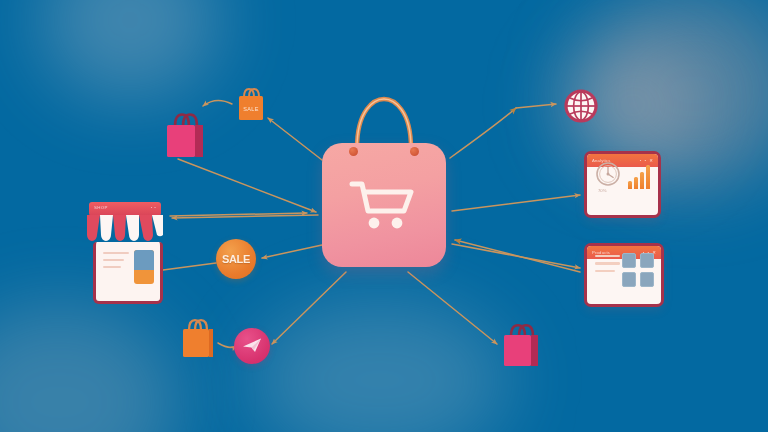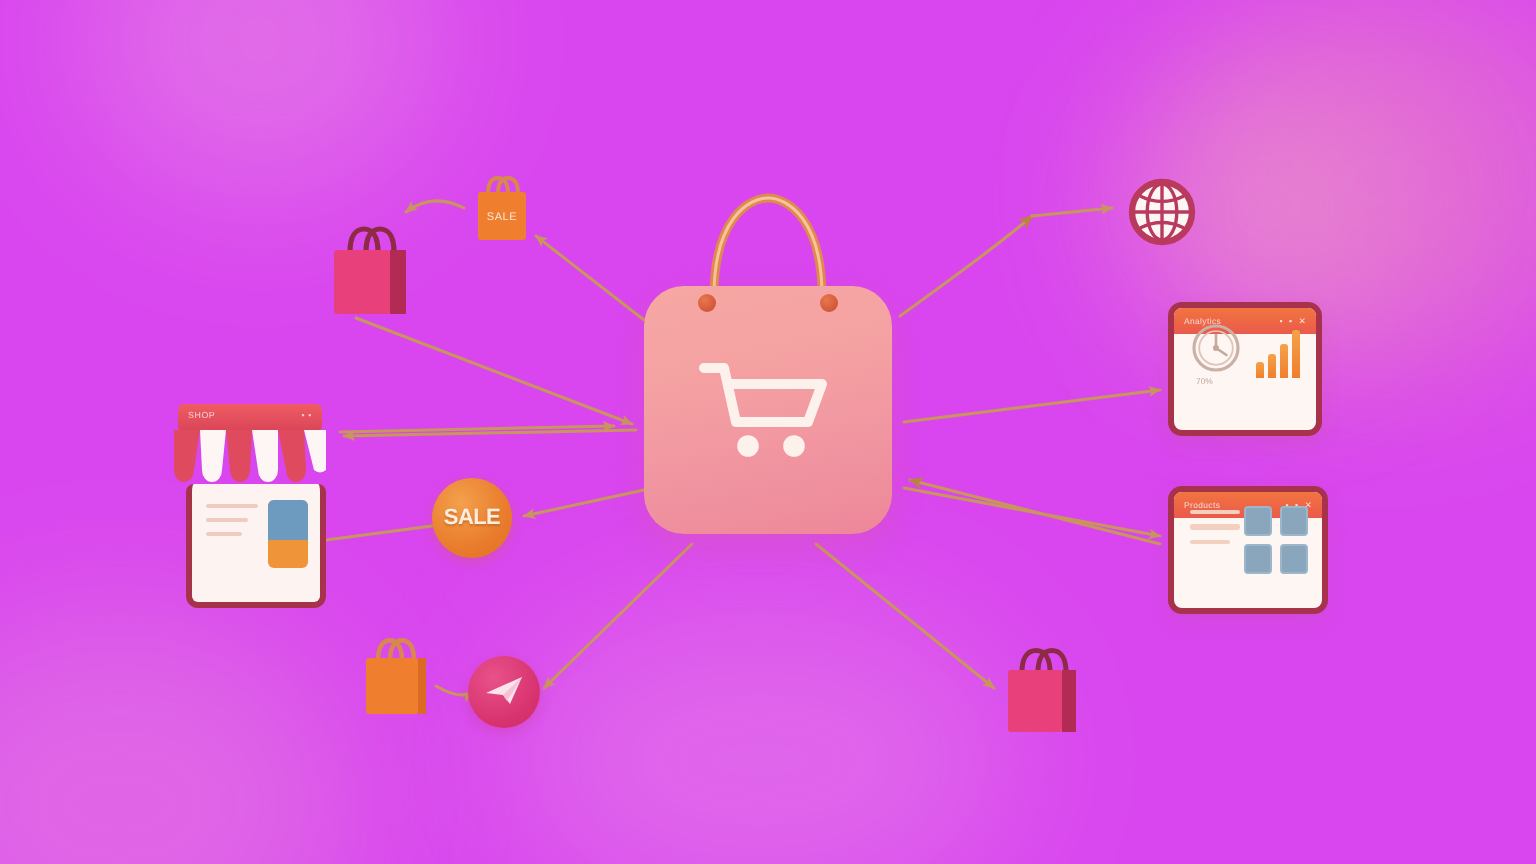--- a/index.html
+++ b/index.html
@@ -2,21 +2,21 @@
 <html><head>
 <meta charset="utf-8">
 <title>E-commerce Hub Diagram</title>
 <style>
   html,body{margin:0;padding:0;}
   body{
     width:768px;height:432px;overflow:hidden;
     font-family:"Liberation Sans", sans-serif;
     background:#fdfbf7;
   }
-  #stage{position:relative;width:768px;height:432px;background:#d946ef;overflow:hidden;}
+  #stage{position:relative;width:768px;height:432px;background:#0369a1;overflow:hidden;}
 
   
   .blob{position:absolute;border-radius:50%;filter:blur(38px);pointer-events:none;}
   .blob-tr{right:-40px;top:-10px;width:230px;height:200px;background:rgba(244,180,160,.30);}
   .blob-tr2{right:60px;top:40px;width:150px;height:130px;background:rgba(248,205,190,.28);}
   .blob-bl{left:-60px;bottom:-70px;width:240px;height:200px;background:rgba(247,212,200,.22);}
   .blob-tl{left:40px;top:-60px;width:180px;height:160px;background:rgba(250,225,215,.25);}
   .blob-c{left:250px;top:300px;width:260px;height:160px;background:rgba(250,228,220,.20);}
 
   #wires{position:absolute;inset:0;width:768px;height:432px;}

